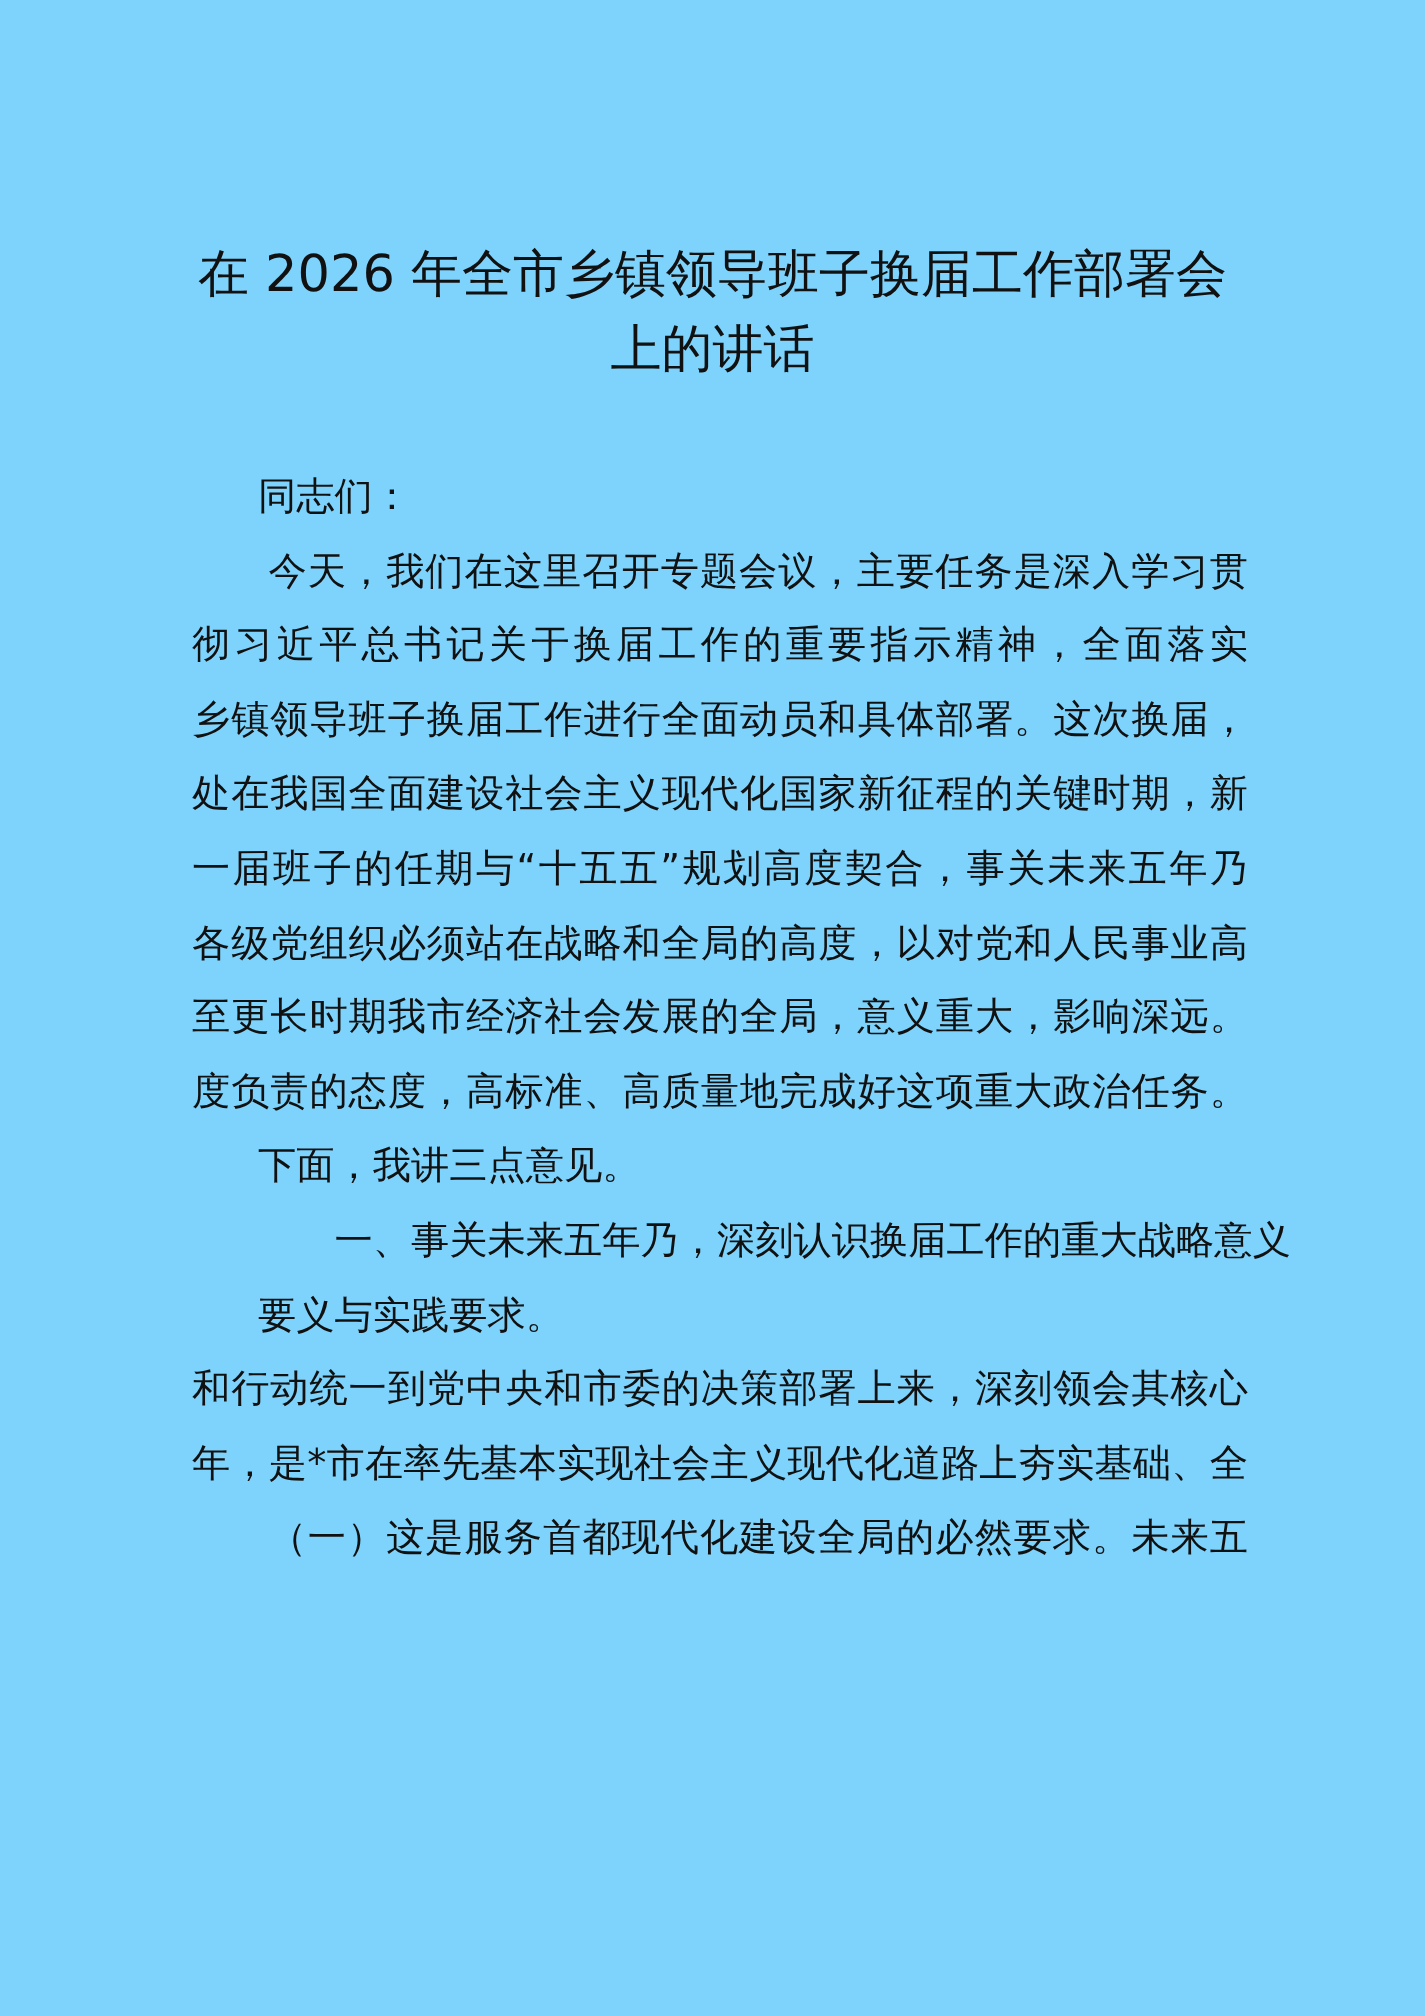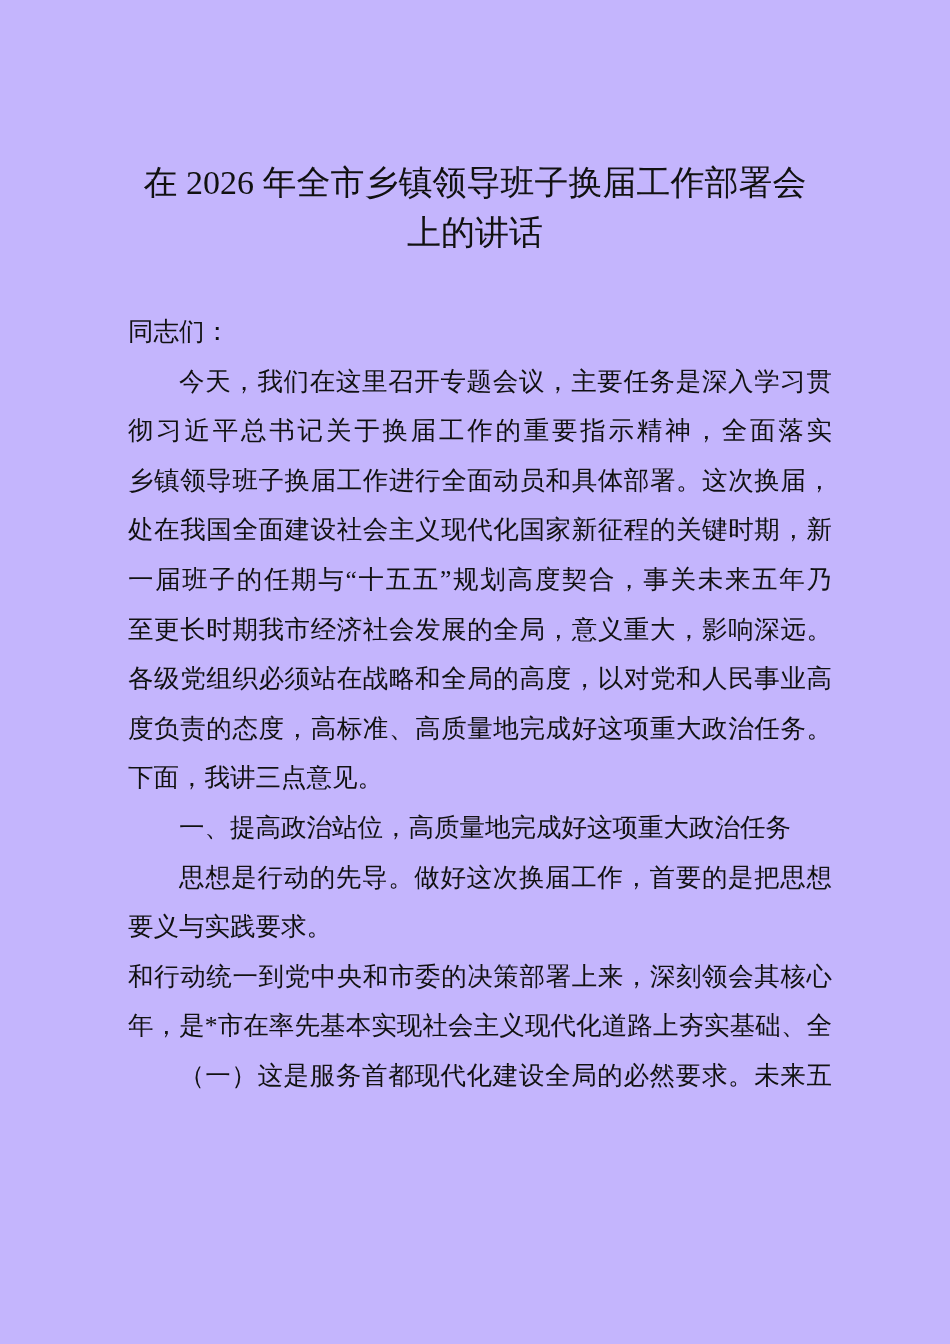--- a/index.html
+++ b/index.html
@@ -14,22 +14,21 @@
       position: relative;
       font-family: "DejaVu Sans", "Liberation Sans", sans-serif;
       color: #111111;
     }
     .page {
       position: absolute;
       left: 0;
       top: 0;
       width: 950px;
       height: 1344px;
-      background: #c4b5fd;
-      font-family: Liberation Serif, serif;
+      background: #7dd3fc;
     }
     .title {
       position: absolute;
       left: 100px;
       width: 750px;
       top: 158px;
       text-align: center;
       font-size: 34px;
       line-height: 50px;
       font-weight: normal;
@@ -51,20 +50,21 @@
       text-indent: 0;
       word-break: break-all;
     }
     .line {
       display: block;
       white-space: nowrap;
       text-align-last: justify;
     }
     .line.last {
       text-align-last: left;
+      margin-left: 44px;
     }
   </style>
 </head>
 <body>
 
 <div class="page">
 
   <h1 class="title">
     <span class="tline" style="display:block">在 2026 年全市乡镇领导班子换届工作部署会</span>
     <span class="tline" style="display:block">上的讲话</span>
@@ -75,32 +75,31 @@
     <p class="para">
       <span class="line last">同志们：</span>
     </p>
 
     <p class="para">
       <span class="line" style="padding-left:2em">今天，我们在这里召开专题会议，主要任务是深入学习贯</span>
       <span class="line">彻习近平总书记关于换届工作的重要指示精神，全面落实</span>
       <span class="line">乡镇领导班子换届工作进行全面动员和具体部署。这次换届，</span>
       <span class="line">处在我国全面建设社会主义现代化国家新征程的关键时期，新</span>
       <span class="line">一届班子的任期与“十五五”规划高度契合，事关未来五年乃</span>
+      <span class="line">各级党组织必须站在战略和全局的高度，以对党和人民事业高</span>
       <span class="line">至更长时期我市经济社会发展的全局，意义重大，影响深远。</span>
-      <span class="line">各级党组织必须站在战略和全局的高度，以对党和人民事业高</span>
       <span class="line">度负责的态度，高标准、高质量地完成好这项重大政治任务。</span>
       <span class="line last">下面，我讲三点意见。</span>
     </p>
 
     <p class="para">
-      <span class="line last" style="padding-left:2em">一、提高政治站位，高质量地完成好这项重大政治任务</span>
+      <span class="line last" style="padding-left:2em">一、事关未来五年乃，深刻认识换届工作的重大战略意义</span>
     </p>
 
     <p class="para">
-      <span class="line" style="padding-left:2em">思想是行动的先导。做好这次换届工作，首要的是把思想</span>
       <span class="line last">要义与实践要求。</span>
       <span class="line">和行动统一到党中央和市委的决策部署上来，深刻领会其核心</span>
     </p>
 
     <p class="para">
       <span class="line">年，是*市在率先基本实现社会主义现代化道路上夯实基础、全</span>
       <span class="line" style="padding-left:2em">（一）这是服务首都现代化建设全局的必然要求。未来五</span>
     </p>
 
   </div>

